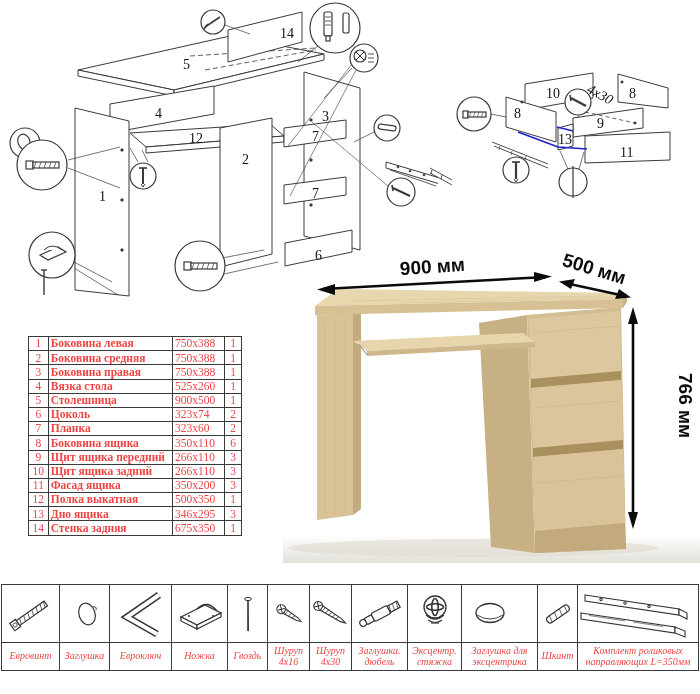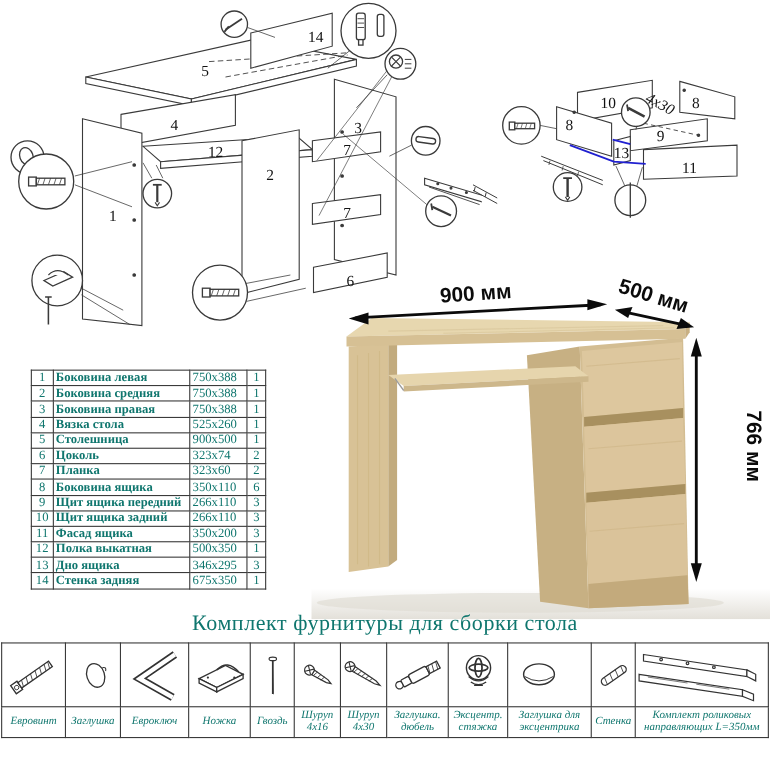--- a/index.html
+++ b/index.html
@@ -1,17 +1,17 @@
 <!DOCTYPE html>
 <html><head>
 <meta charset="utf-8">
 <style>
   html,body{margin:0;padding:0;background:#fff;}
   .sheet{position:relative;width:700px;height:694px;background:#ffffff;
-         font-family:"Liberation Serif",serif;color:#0f766e;overflow:hidden;}
+         font-family:"Liberation Serif",serif;color:#ef4444;overflow:hidden;}
   svg{display:block;}
   .abs{position:absolute;}
 
   
   table{border-collapse:collapse;}
   .parts-table{left:28px;top:336px;width:214px;}
   .parts-table td{border:1px solid #3a3a3a;font-size:11.5px;line-height:12.5px;
                   padding:0 2px;height:13.2px;white-space:nowrap;overflow:hidden;}
   .parts-table td.c-num{text-align:center;width:17px;}
   .parts-table td.c-name{width:123px;font-weight:bold;}
@@ -371,21 +371,20 @@
         </tr>
       <tr>
           <td class="c-num">14</td>
           <td class="c-name">Стенка задняя</td>
           <td class="c-size">675x350</td>
           <td class="c-qty">1</td>
         </tr>
     </tbody>
   </table>
 
-  <div class="abs kit-title">Комплект фурнитуры для сборки стола</div>
 
   <table class="abs kit-table">
     <colgroup>
       <col style="width:58px">
         <col style="width:50px">
         <col style="width:62px">
         <col style="width:56px">
       <col style="width:40px">
         <col style="width:42px">
         <col style="width:42px">
@@ -509,19 +508,19 @@
         <td>Евровинт</td>
         <td>Заглушка</td>
         <td>Евроключ</td>
         <td>Ножка</td>
         <td>Гвоздь</td>
         <td>Шуруп 4x16</td>
         <td>Шуруп 4x30</td>
         <td>Заглушка. дюбель</td>
         <td>Эксцентр. стяжка</td>
         <td>Заглушка для эксцентрика</td>
-        <td>Стенка</td>
+        <td>Шкант</td>
         <td>Комплект роликовых направляющих L=350мм</td>
       </tr>
     </tbody>
   </table>
 
 </div>
 
 </body></html>

